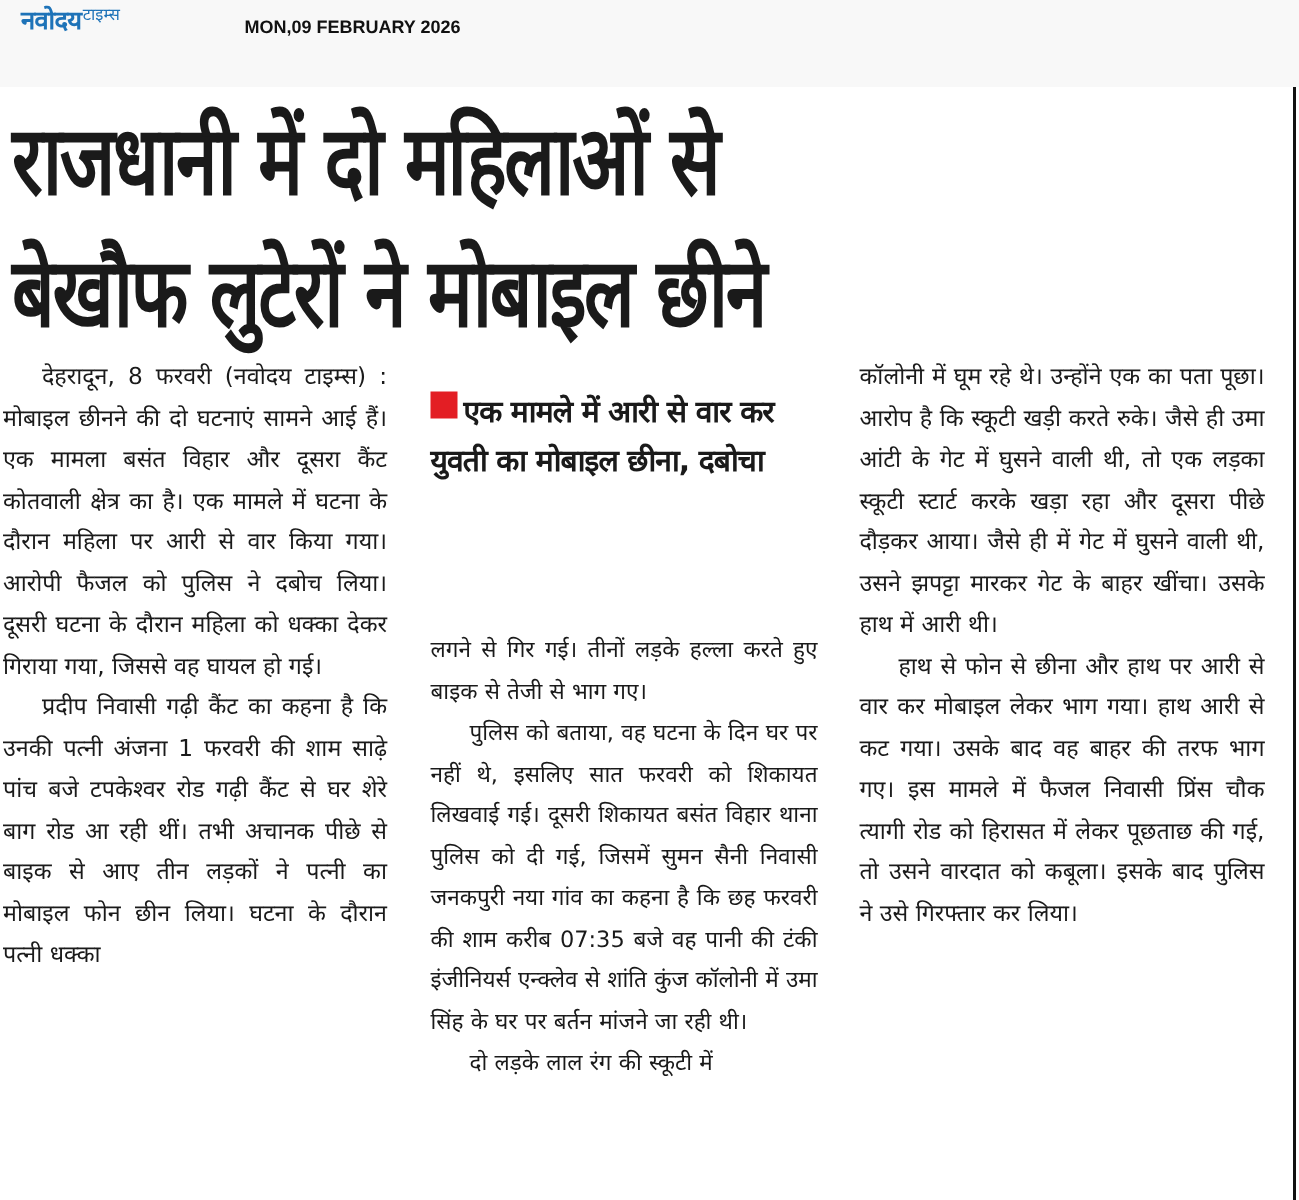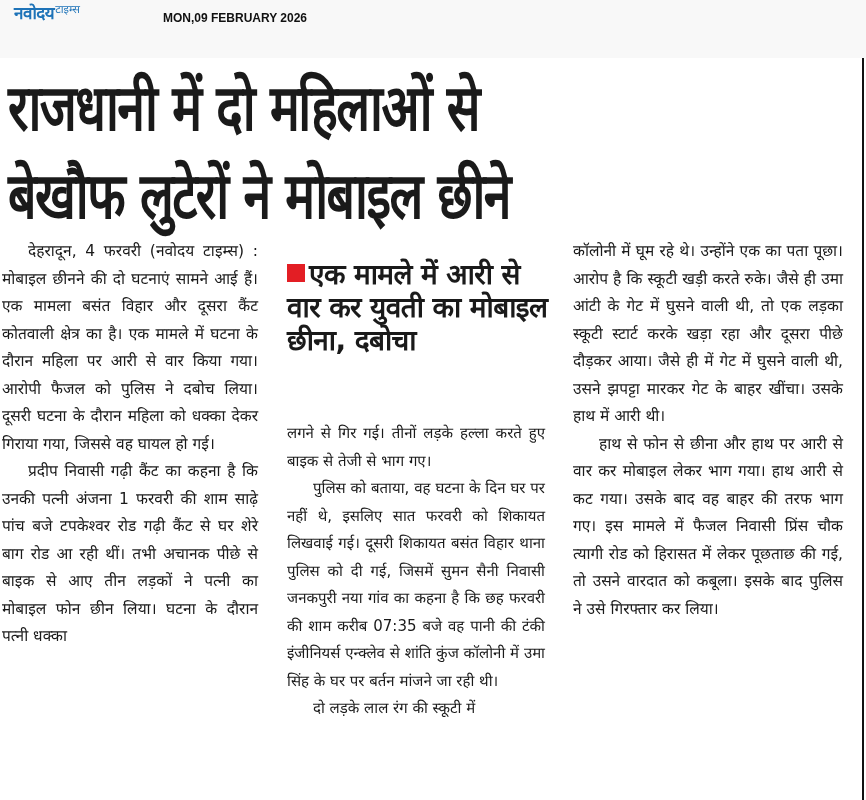--- a/index.html
+++ b/index.html
@@ -50,21 +50,21 @@
     font-size: 15.5px; line-height: 27.5px; color: #1a1a1a;
     text-align: justify;
   }
   .col p { margin: 0; }
   .col p.indent { text-indent: 26px; }
   .col1 { left: 2px; width: 256px; }
   .col3 { left: 573px; width: 270px; }
   .subhead {
     position: absolute; left: 287px; top: 258px; width: 270px;
     font-family: "DejaVu Sans", sans-serif; font-weight: bold;
-    font-size: 28px; line-height: 33px; color: #1a1a1a;
+    font-size: 20px; line-height: 33px; color: #1a1a1a;
     letter-spacing: -0.6px;
   }
   .subhead-bullet {
     display: inline-block; width: 18px; height: 18px;
     background: #e31e24; margin-right: 4px; vertical-align: 2px;
   }
   .col2-body {
     position: absolute; left: 287px; top: 420px; width: 258px;
     font-family: "DejaVu Sans", sans-serif;
     font-size: 15px; line-height: 27.5px; color: #1a1a1a;
@@ -87,21 +87,21 @@
 </div>
 
 <div class="right-rule"></div>
 
 <div class="headline">
   <div>राजधानी में दो महिलाओं से</div>
   <div>बेखौफ लुटेरों ने मोबाइल छीने</div>
 </div>
 
 <div class="col col1">
-  <p class="indent">देहरादून, 4 फरवरी (नवोदय टाइम्स) : मोबाइल छीनने की दो घटनाएं सामने आई हैं। एक मामला बसंत विहार और दूसरा कैंट कोतवाली क्षेत्र का है। एक मामले में घटना के दौरान महिला पर आरी से वार किया गया। आरोपी फैजल को पुलिस ने दबोच लिया। दूसरी घटना के दौरान महिला को धक्का देकर गिराया गया, जिससे वह घायल हो गई।</p>
+  <p class="indent">देहरादून, 8 फरवरी (नवोदय टाइम्स) : मोबाइल छीनने की दो घटनाएं सामने आई हैं। एक मामला बसंत विहार और दूसरा कैंट कोतवाली क्षेत्र का है। एक मामले में घटना के दौरान महिला पर आरी से वार किया गया। आरोपी फैजल को पुलिस ने दबोच लिया। दूसरी घटना के दौरान महिला को धक्का देकर गिराया गया, जिससे वह घायल हो गई।</p>
   <p class="indent">प्रदीप निवासी गढ़ी कैंट का कहना है कि उनकी पत्नी अंजना 1 फरवरी की शाम साढ़े पांच बजे टपकेश्वर रोड गढ़ी कैंट से घर शेरे बाग रोड आ रही थीं। तभी अचानक पीछे से बाइक से आए तीन लड़कों ने पत्नी का मोबाइल फोन छीन लिया। घटना के दौरान पत्नी धक्का</p>
 </div>
 
 <div class="subhead">
   <span class="subhead-bullet"></span><span>एक मामले में आरी से वार कर युवती का मोबाइल छीना, दबोचा</span>
 </div>
 
 <div class="col2-body">
   <p>लगने से गिर गई। तीनों लड़के हल्ला करते हुए बाइक से तेजी से भाग गए।</p>
   <p class="indent">पुलिस को बताया, वह घटना के दिन घर पर नहीं थे, इसलिए सात फरवरी को शिकायत लिखवाई गई। दूसरी शिकायत बसंत विहार थाना पुलिस को दी गई, जिसमें सुमन सैनी निवासी जनकपुरी नया गांव का कहना है कि छह फरवरी की शाम करीब 07:35 बजे वह पानी की टंकी इंजीनियर्स एन्क्लेव से शांति कुंज कॉलोनी में उमा सिंह के घर पर बर्तन मांजने जा रही थी।</p>

